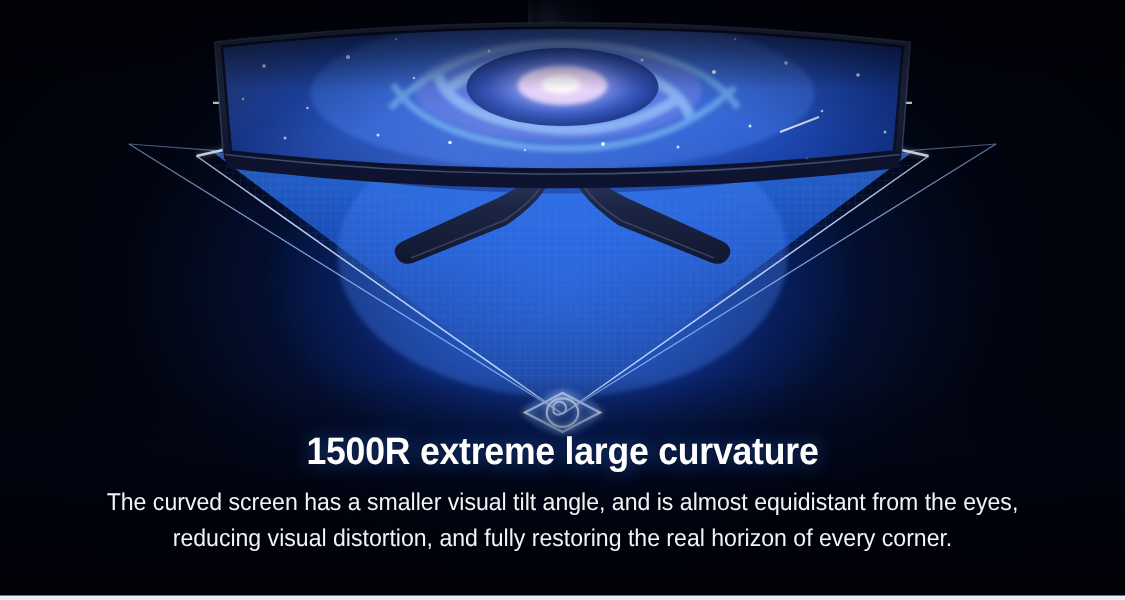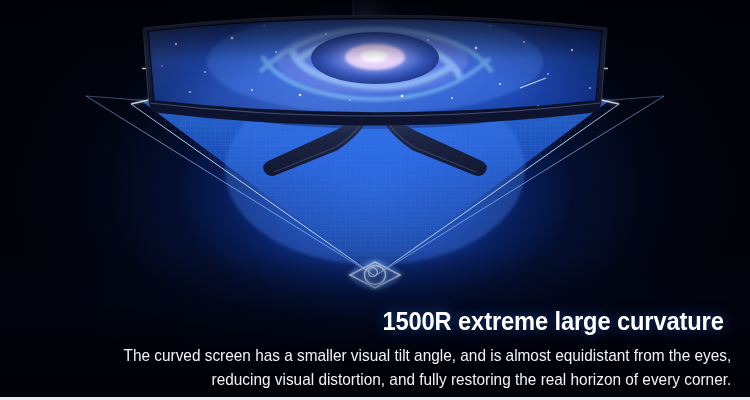--- a/index.html
+++ b/index.html
@@ -61,22 +61,22 @@
   .art svg{display:block;width:750px;height:400px;}
 
   
   .bottom-rule{
     position:absolute;left:0;right:0;bottom:0;height:3px;
     background:#e9edf2;
   }
 
   
   .copy{
-    position:absolute;left:0;right:0;bottom:8px;
-    text-align:right;
+    position:absolute;left:0;right:0;bottom:28px;
+    text-align:center;
     z-index:6;
   }
   .headline{
     margin:0 0 9px 0;
     font-size:25.5px;
     font-weight:700;
     letter-spacing:-0.15px;
     color:#ffffff;
     transform:scaleX(0.93);
     text-shadow:0 0 14px rgba(60,130,255,0.55),0 1px 2px rgba(0,0,0,0.8);

